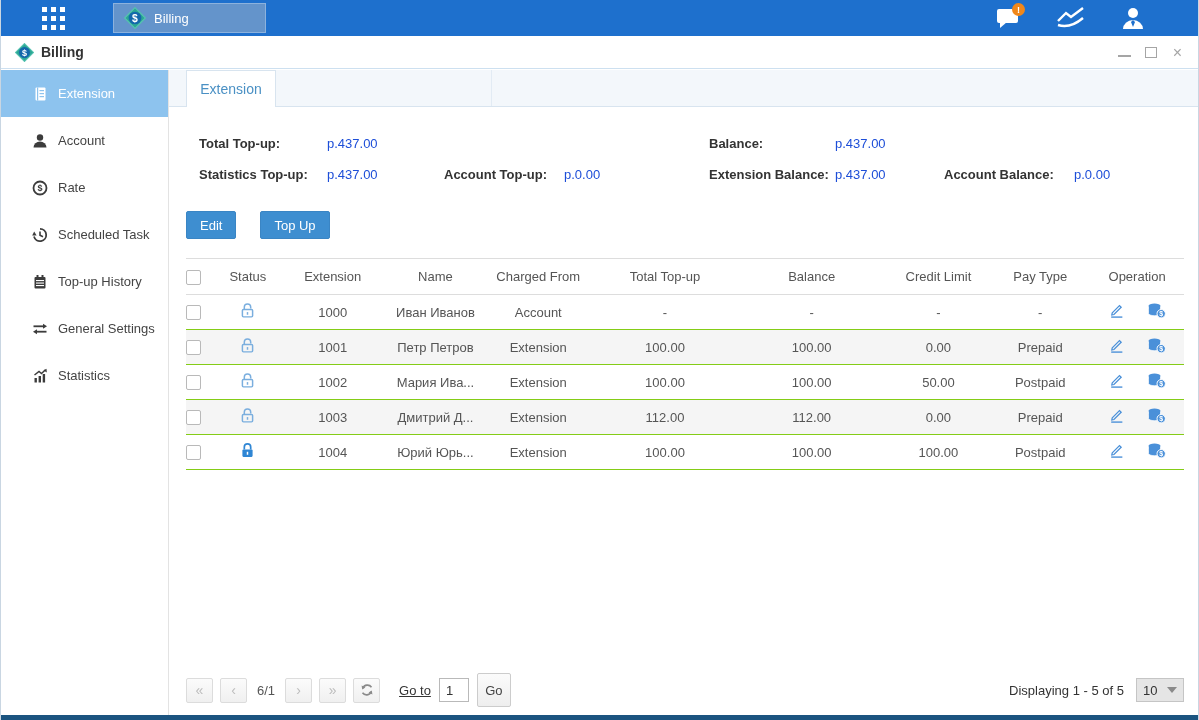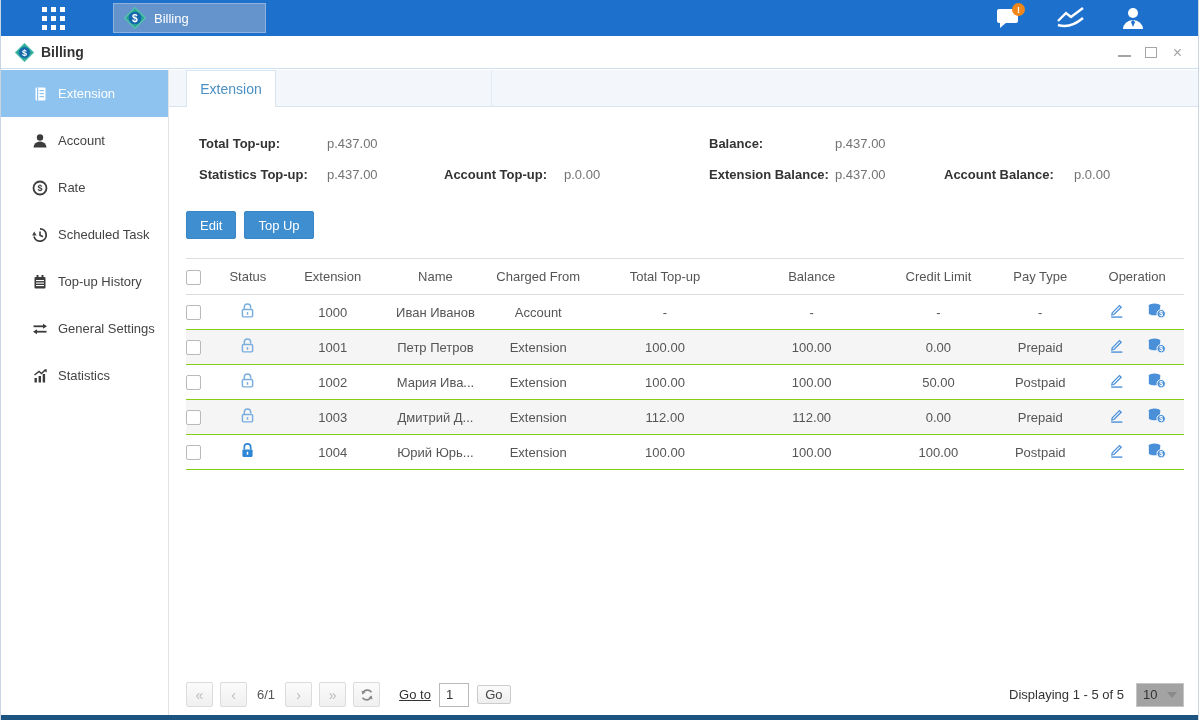--- a/index.html
+++ b/index.html
@@ -41,26 +41,26 @@
   .tab-active { margin-left:17px; width:90px; background:#fff; border:1px solid #d8e4ef; border-bottom:none; margin-bottom:-1px;
     display:flex; align-items:center; justify-content:center; font-size:14px; color:#4a90c4; cursor:pointer; }
   .tab-ghost-divider { position:absolute; left:322px; top:0; bottom:0; width:1px; background:#e2ebf4; }
 
   .content { flex:1; display:flex; flex-direction:column; padding:0 14px 8px 17px; min-height:0; }
 
   
   .summary { margin-top:21px; font-size:13px; }
   .sum-row { display:flex; align-items:center; height:31px;margin-left:13px; }
   .lbl { font-weight:bold; color:#333; }
-  .val { color:#737373; }
+  .val { color:#1d4ed8; }
   .w128{width:128px;} .w117{width:117px;} .w120{width:120px;} .w145{width:145px;}
   .w126{width:126px;} .w109{width:109px;} .w130{width:130px;} .w382{width:382px;}
 
   
-  .actions { margin-top:21px; display:flex; gap:8px; }
+  .actions { margin-top:21px; display:flex; gap:24px; }
   .btn-blue { background:#3e8ed0; color:#fff; border:1px solid #3a85c4; font-size:13px; height:28px; padding:0 13px;
     border-radius:2px; cursor:pointer; font-family:inherit; }
 
   
   table { width:100%; border-collapse:collapse; margin-top:19px; font-size:13px; table-layout:fixed; }
   thead th { font-weight:normal; color:#555; height:36px; border-top:1px solid #dddddd; border-bottom:1px solid #dddddd; text-align:center; }
   tbody td { height:35px; color:#555; text-align:center; border-bottom:1px solid #84cc16; overflow:hidden; white-space:nowrap; }
   tbody tr:nth-child(even) { background:#f5f5f5; }
   col.c-cb{width:3.2%;} col.c-status{width:6%;} col.c-ext{width:11%;} col.c-name{width:9.6%;}
   col.c-from{width:11%;} col.c-topup{width:14.4%;} col.c-bal{width:15%;} col.c-credit{width:10.4%;}
@@ -70,25 +70,25 @@
   .op-icons { display:flex; align-items:center; justify-content:center; gap:22px; }
   .op-icons svg { cursor:pointer; }
 
   
   .pager { margin-top:auto; display:flex; align-items:center; font-size:13px; color:#555; }
   .pg-btn { width:27px; height:25px; background:linear-gradient(#fbfbfb,#f0f0f0); border:1px solid #dcdcdc; border-radius:2px;
     display:flex; align-items:center; justify-content:center; color:#bcbcbc; font-size:14px; margin-right:7px; cursor:pointer; }
   .pg-label { margin:0 10px 0 3px; color:#555; }
   .goto-label { margin:0 8px 0 12px; color:#333;text-decoration:underline; }
   .goto-input { width:30px; height:24px; border:1px solid #b9b9b9; font-size:13px; padding-left:6px; font-family:inherit; color:#333; }
-  .go-btn { margin-left:8px; width:34px; height:19px; background:linear-gradient(#fbfbfb,#eee); border:1px solid #ccc; border-radius:2px;
+  .go-btn { margin-left:8px; width:34px; height:34px; background:linear-gradient(#fbfbfb,#eee); border:1px solid #ccc; border-radius:2px;
     font-size:13px; color:#444; cursor:pointer; font-family:inherit; }
   .pager-right { margin-left:auto; display:flex; align-items:center; gap:12px; }
   .displaying { color:#333; }
-  .page-size { width:48px; height:24px; border:1px solid #c5c5c5; background:#a3a3a3; display:flex; align-items:center;
+  .page-size { width:48px; height:24px; border:1px solid #c5c5c5; background:#e5e5e5; display:flex; align-items:center;
     padding:0 6px; justify-content:space-between; cursor:pointer; color:#333; }
   .caret-down { width:0; height:0; border-left:5px solid transparent; border-right:5px solid transparent; border-top:6px solid #8a8a8a; }
 
   .bottom-strip { position:absolute; left:0; right:0; bottom:0; height:5px; background:#1b5480; }
 </style>
 </head>
 <body>
 
 <div class="window">
 

